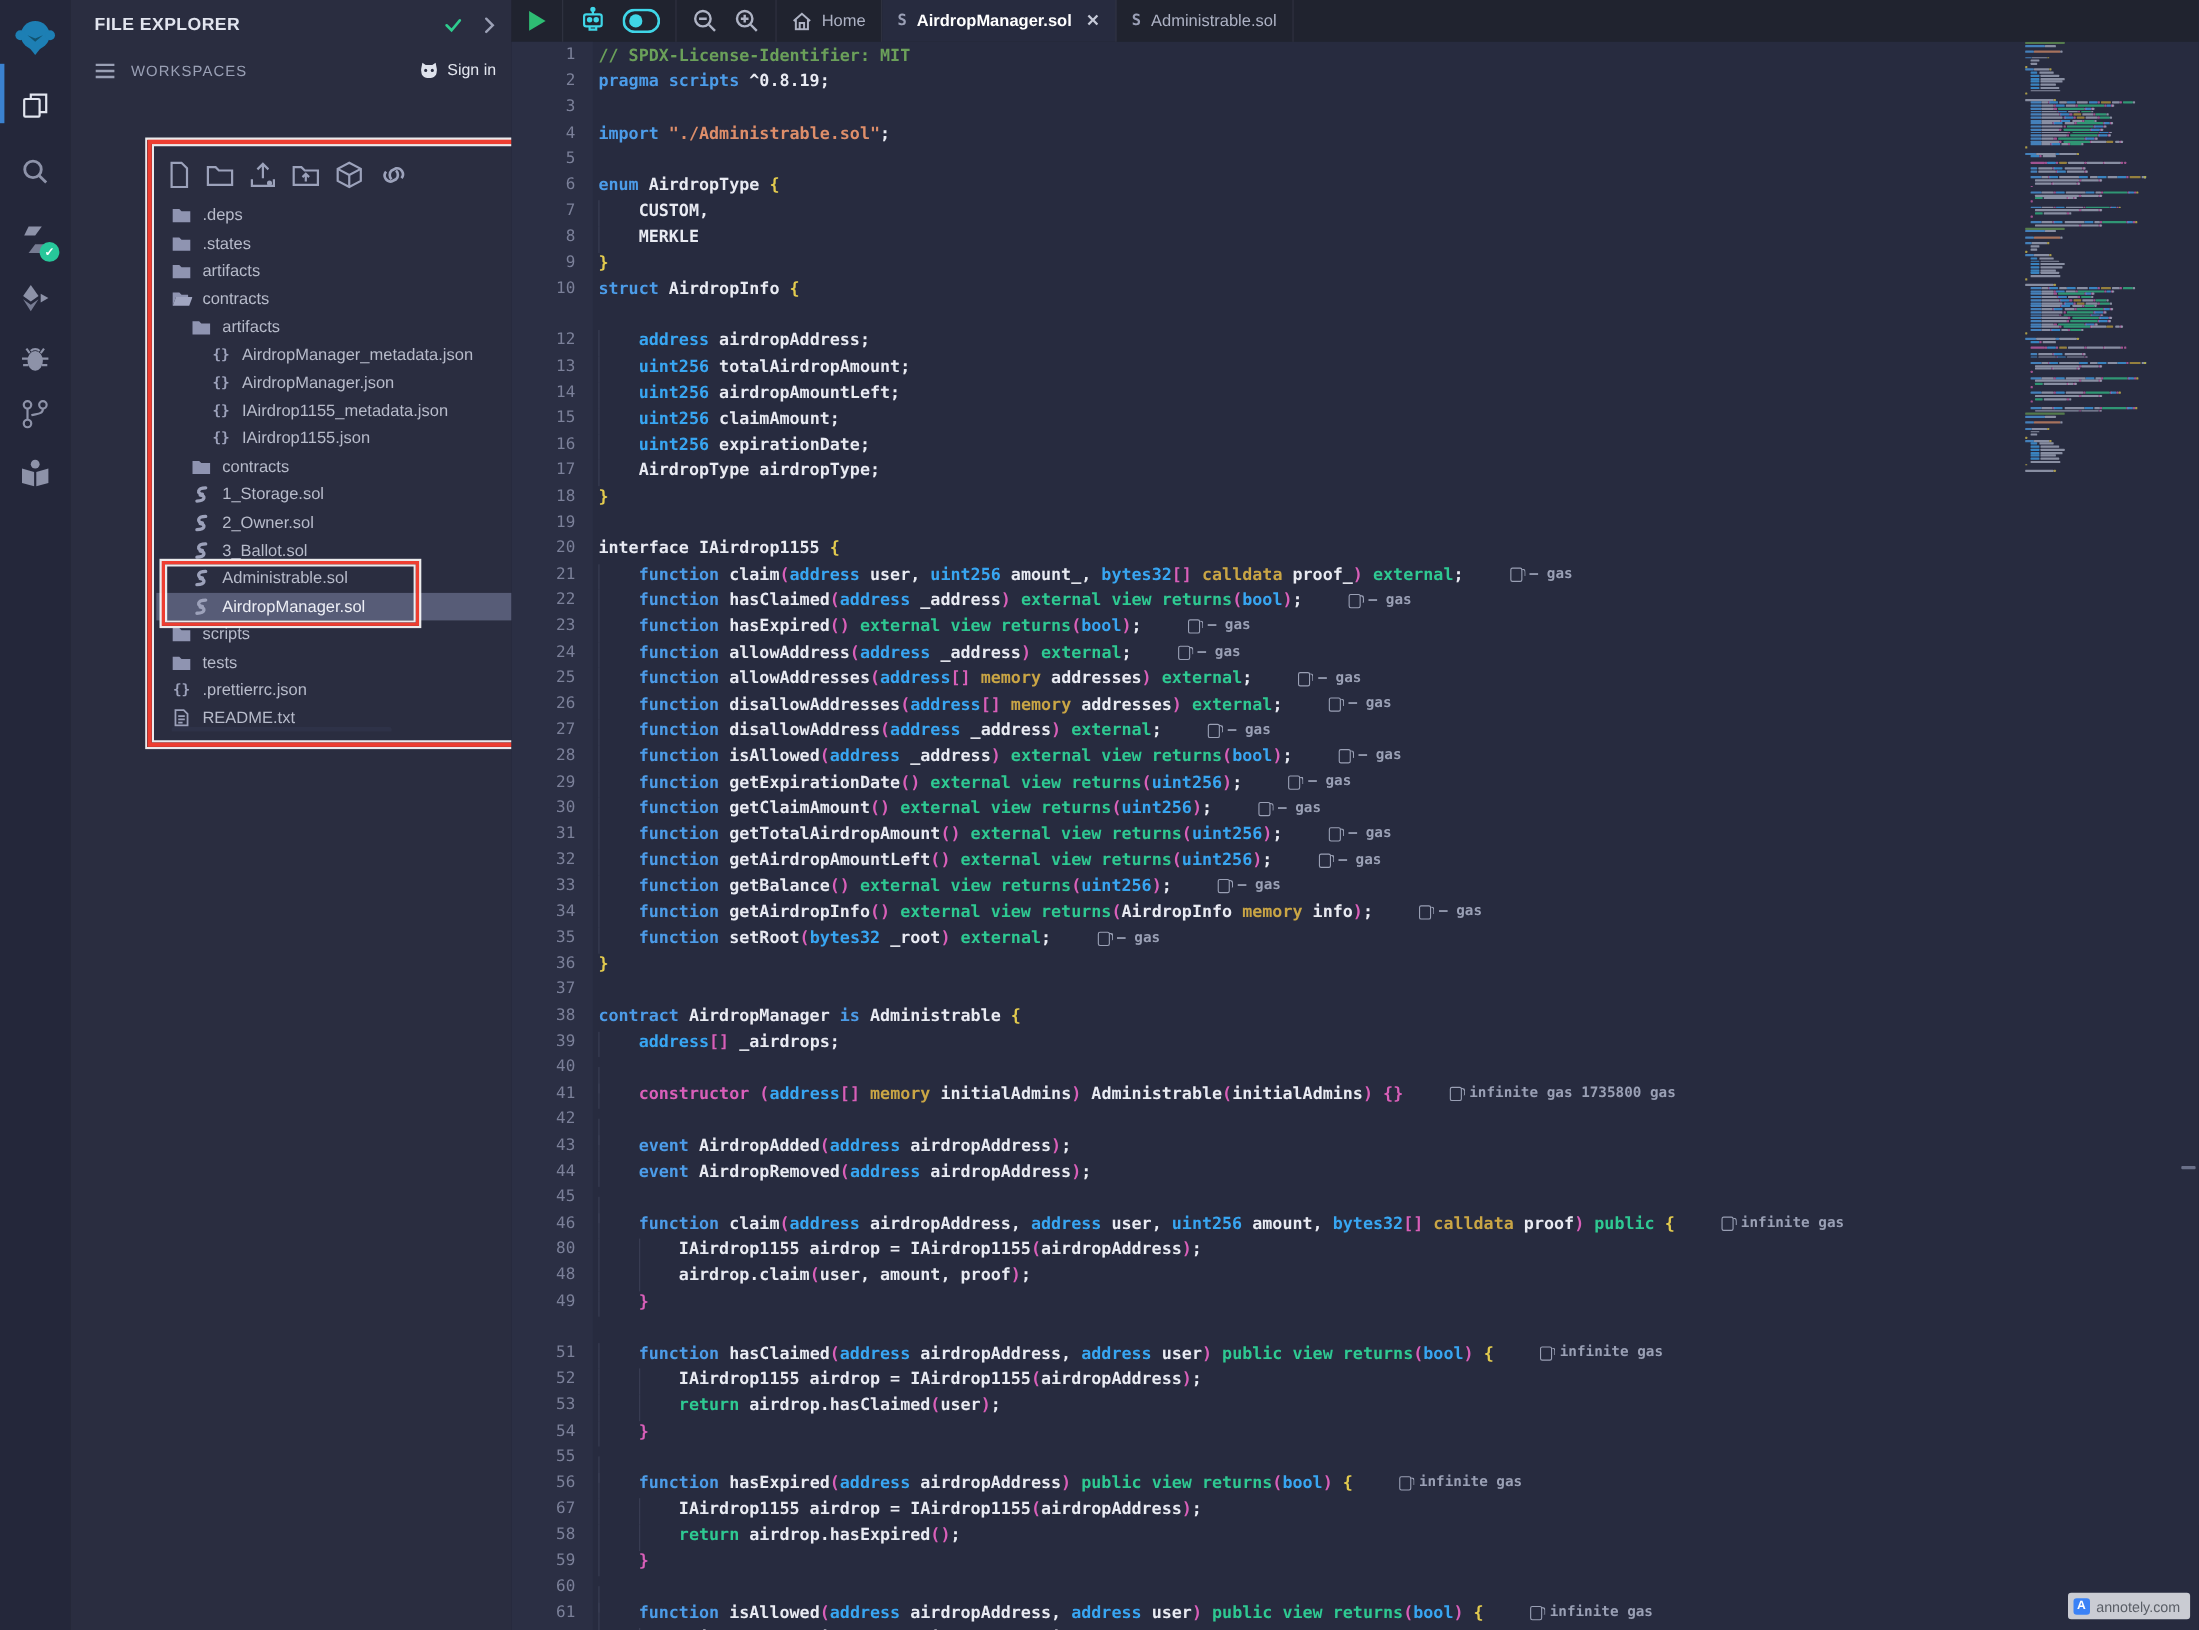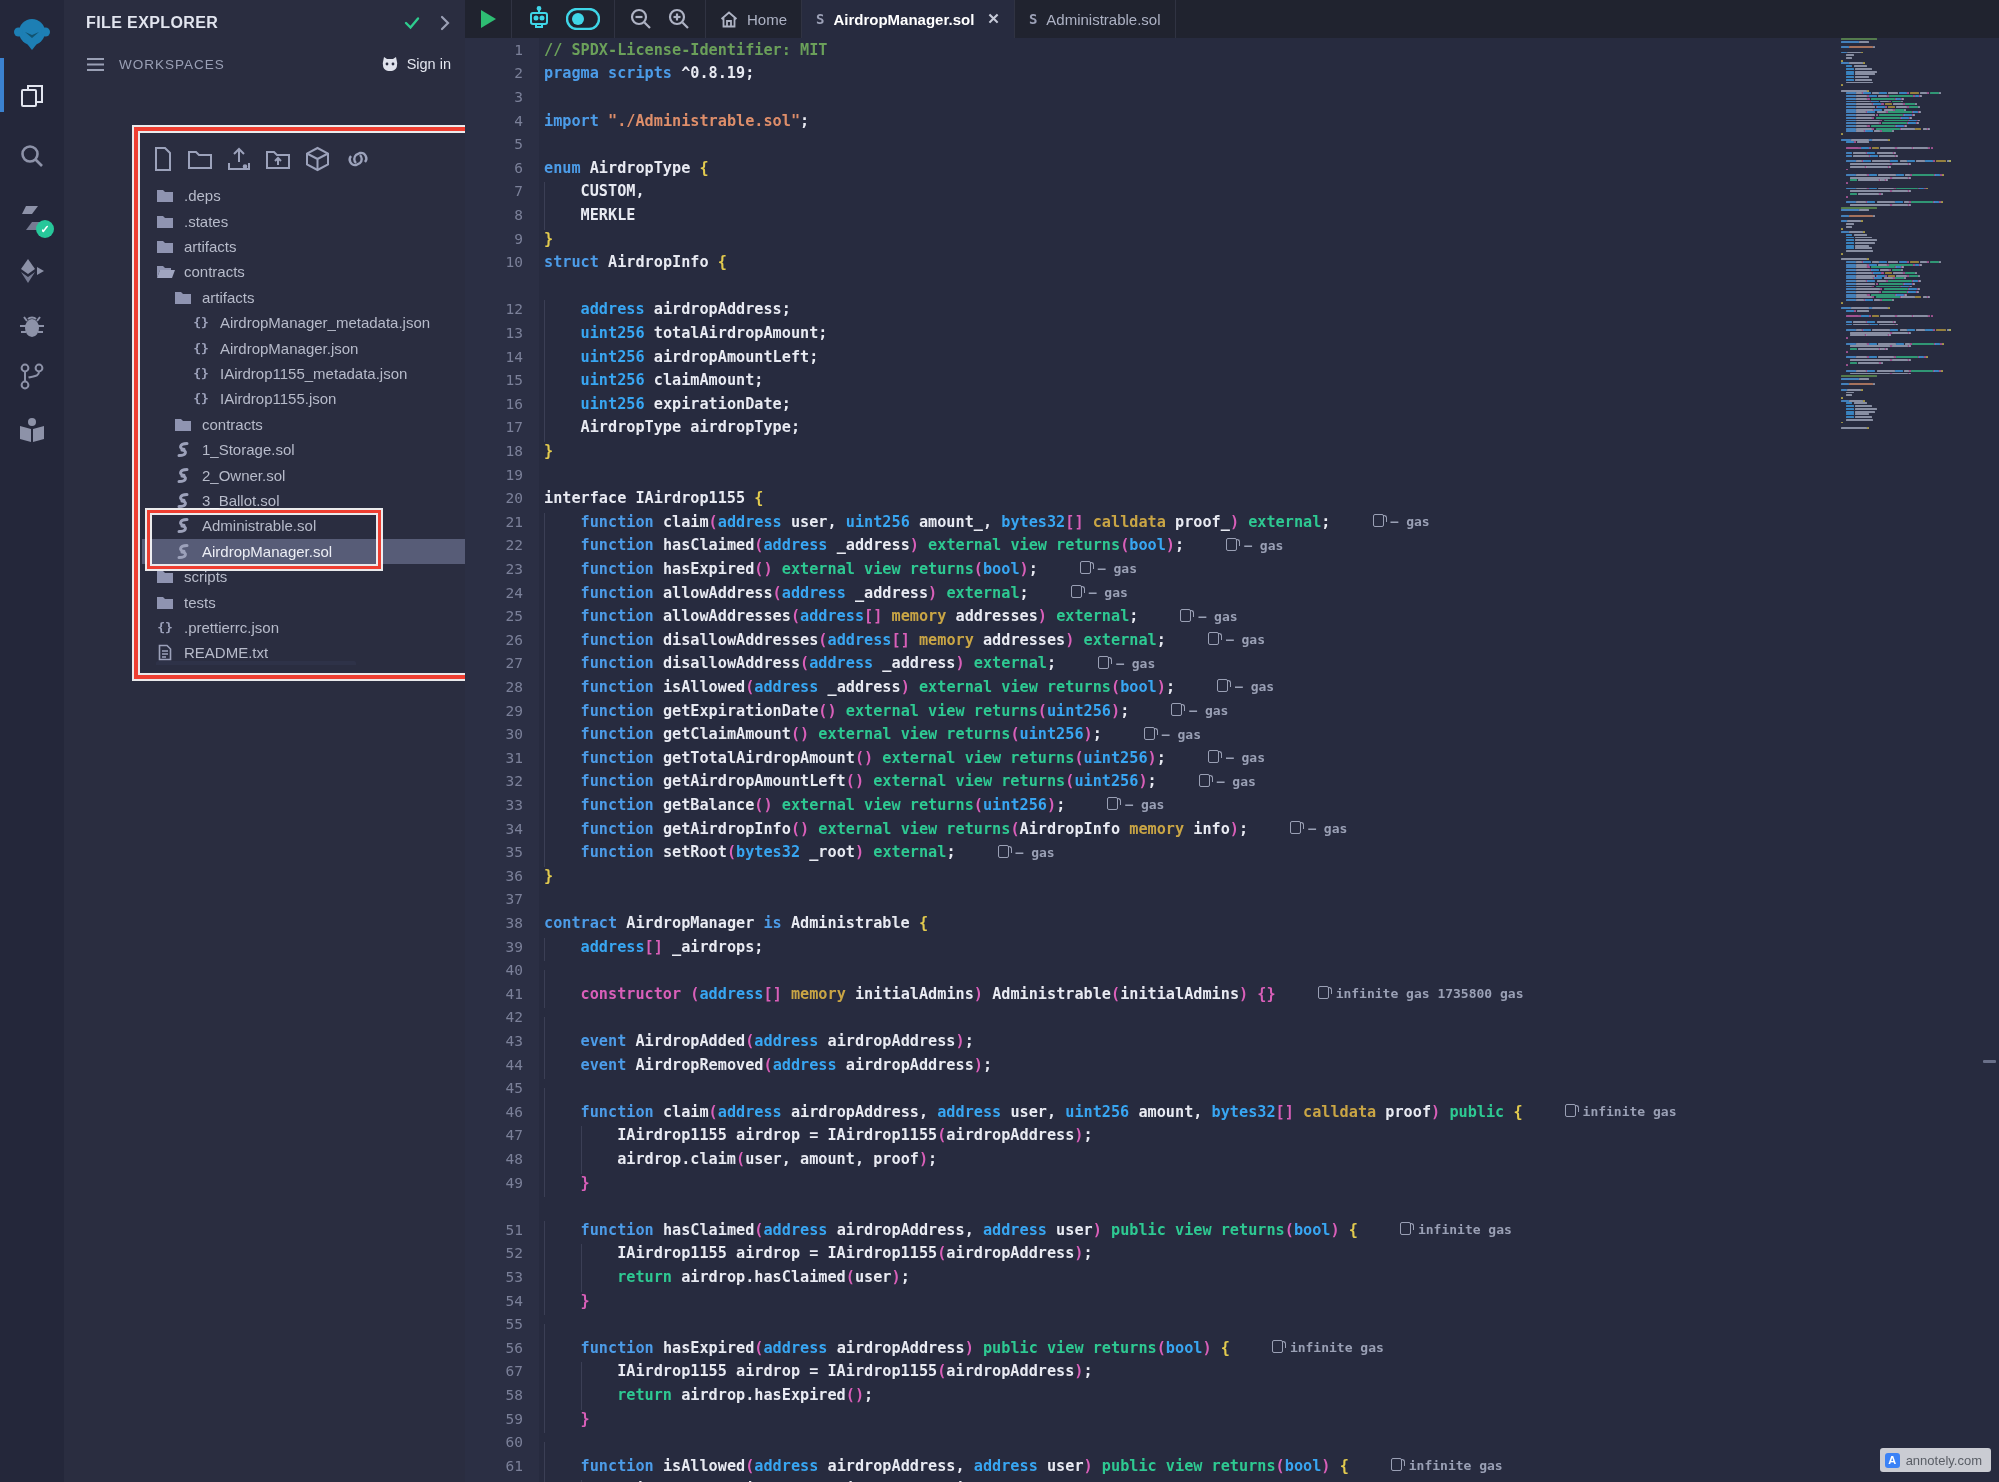--- a/index.html
+++ b/index.html
@@ -49,21 +49,21 @@
   
   #code{position:absolute;left:0;top:38px;right:0;bottom:0;overflow:hidden;
         font-family:"DejaVu Sans Mono",monospace;font-size:15.2px;font-weight:700;}
   #gutterbg{position:absolute;left:0;top:38px;width:74px;bottom:0;background:#2b2f44;}
   .line{position:absolute;left:0;height:23.6px;display:flex;white-space:pre;align-items:center;width:1380px;}
   .ln{width:74px;flex:none;text-align:right;padding-right:16px;box-sizing:border-box;color:#7b8099;font-weight:400;font-size:14.5px;}
   .lc{position:relative;padding-left:5px;display:flex;align-items:center;}
   .ig{position:absolute;top:0;width:1px;height:23.6px;background:#3b3f55;}
   .tk-c{color:#6ba05a}.tk-k{color:#4c9ce8}.tk-t{color:#38a6f2}.tk-g{color:#2ec992}
   .tk-m{color:#c9a545}.tk-p{color:#d95fb9}.tk-y{color:#e3cb4e}.tk-s{color:#de8e6a}.tk-w{color:#e8eaf2}
-  .gas{display:inline-flex;align-items:flex-start;margin-left:42px;color:#9aa0b5;font-size:13px;font-weight:600;white-space:pre;}
+  .gas{display:inline-flex;align-items:flex-end;margin-left:42px;color:#9aa0b5;font-size:13px;font-weight:600;white-space:pre;}
   .fuel{display:inline-block;width:9px;height:11px;border:1.5px solid #9aa0b5;border-radius:2px;position:relative;margin-right:7px;}
   .fuel:after{content:'';position:absolute;right:-4px;top:0;width:3px;height:6px;
               border-right:1.5px solid #9aa0b5;border-top:1.5px solid #9aa0b5;border-radius:0 3px 0 0;}
   
   #minimap{position:absolute;right:44px;top:38px;width:114px;height:398px;overflow:hidden;}
   .mseg{position:absolute;height:1.9px;border-radius:.5px;}
   #scroll-dash{position:absolute;right:3px;top:1060px;width:13px;height:3px;background:#6a7089;border-radius:1px;}
   
   #watermark{position:absolute;right:8px;bottom:10px;height:24px;background:rgba(216,218,224,.92);border-radius:3px;
              display:flex;align-items:center;gap:6px;padding:0 9px 0 5px;}
@@ -452,21 +452,21 @@
         <div class="line" style="top: 849.6px;"><span class="ln">37</span><span class="lc"></span></div>
         <div class="line" style="top: 873.2px;"><span class="ln">38</span><span class="lc"><span class="tk-k">contract </span><span class="tk-w">AirdropManager </span><span class="tk-k">is </span><span class="tk-w">Administrable </span><span class="tk-y">{</span></span></div>
         <div class="line" style="top: 896.8px;"><span class="ln">39</span><span class="lc"><i class="ig" style="left: 5px;"></i><span class="tk-w">    </span><span class="tk-t">address</span><span class="tk-p">[]</span><span class="tk-w"> _airdrops;</span></span></div>
         <div class="line" style="top: 920.4px;"><span class="ln">40</span><span class="lc"><i class="ig" style="left: 5px;"></i></span></div>
         <div class="line" style="top: 944px;"><span class="ln">41</span><span class="lc"><i class="ig" style="left: 5px;"></i><span class="tk-w">    </span><span class="tk-p">constructor </span><span class="tk-p">(</span><span class="tk-t">address</span><span class="tk-p">[]</span><span class="tk-w"> </span><span class="tk-m">memory</span><span class="tk-w"> initialAdmins</span><span class="tk-p">)</span><span class="tk-w"> Administrable</span><span class="tk-p">(</span><span class="tk-w">initialAdmins</span><span class="tk-p">)</span><span class="tk-w"> </span><span class="tk-p">{}</span><span class="gas"><span class="fuel"></span>infinite gas 1735800 gas</span></span></div>
         <div class="line" style="top: 967.6px;"><span class="ln">42</span><span class="lc"><i class="ig" style="left: 5px;"></i></span></div>
         <div class="line" style="top: 991.2px;"><span class="ln">43</span><span class="lc"><i class="ig" style="left: 5px;"></i><span class="tk-w">    </span><span class="tk-k">event </span><span class="tk-w">AirdropAdded</span><span class="tk-p">(</span><span class="tk-t">address</span><span class="tk-w"> airdropAddress</span><span class="tk-p">)</span><span class="tk-w">;</span></span></div>
         <div class="line" style="top: 1014.8px;"><span class="ln">44</span><span class="lc"><i class="ig" style="left: 5px;"></i><span class="tk-w">    </span><span class="tk-k">event </span><span class="tk-w">AirdropRemoved</span><span class="tk-p">(</span><span class="tk-t">address</span><span class="tk-w"> airdropAddress</span><span class="tk-p">)</span><span class="tk-w">;</span></span></div>
         <div class="line" style="top: 1038.4px;"><span class="ln">45</span><span class="lc"><i class="ig" style="left: 5px;"></i></span></div>
         <div class="line" style="top: 1062px;"><span class="ln">46</span><span class="lc"><i class="ig" style="left: 5px;"></i><span class="tk-w">    </span><span class="tk-k">function </span><span class="tk-w">claim</span><span class="tk-p">(</span><span class="tk-t">address</span><span class="tk-w"> airdropAddress, </span><span class="tk-t">address</span><span class="tk-w"> user, </span><span class="tk-t">uint256</span><span class="tk-w"> amount, </span><span class="tk-t">bytes32</span><span class="tk-p">[]</span><span class="tk-w"> </span><span class="tk-m">calldata</span><span class="tk-w"> proof</span><span class="tk-p">)</span><span class="tk-w"> </span><span class="tk-g">public</span><span class="tk-w"> </span><span class="tk-y">{</span><span class="gas"><span class="fuel"></span>infinite gas</span></span></div>
-        <div class="line" style="top: 1085.6px;"><span class="ln">47</span><span class="lc"><i class="ig" style="left: 5px;"></i><i class="ig" style="left: 41.6px;"></i><span class="tk-w">        IAirdrop1155 airdrop = IAirdrop1155</span><span class="tk-p">(</span><span class="tk-w">airdropAddress</span><span class="tk-p">)</span><span class="tk-w">;</span></span></div>
+        <div class="line" style="top: 1085.6px;"><span class="ln">80</span><span class="lc"><i class="ig" style="left: 5px;"></i><i class="ig" style="left: 41.6px;"></i><span class="tk-w">        IAirdrop1155 airdrop = IAirdrop1155</span><span class="tk-p">(</span><span class="tk-w">airdropAddress</span><span class="tk-p">)</span><span class="tk-w">;</span></span></div>
         <div class="line" style="top: 1109.2px;"><span class="ln">48</span><span class="lc"><i class="ig" style="left: 5px;"></i><i class="ig" style="left: 41.6px;"></i><span class="tk-w">        airdrop.claim</span><span class="tk-p">(</span><span class="tk-w">user, amount, proof</span><span class="tk-p">)</span><span class="tk-w">;</span></span></div>
         <div class="line" style="top: 1132.8px;"><span class="ln">49</span><span class="lc"><i class="ig" style="left: 5px;"></i><span class="tk-w">    </span><span class="tk-p">}</span></span></div>
         <div class="line" style="top: 1180px;"><span class="ln">51</span><span class="lc"><i class="ig" style="left: 5px;"></i><span class="tk-w">    </span><span class="tk-k">function </span><span class="tk-w">hasClaimed</span><span class="tk-p">(</span><span class="tk-t">address</span><span class="tk-w"> airdropAddress, </span><span class="tk-t">address</span><span class="tk-w"> user</span><span class="tk-p">)</span><span class="tk-w"> </span><span class="tk-g">public view returns</span><span class="tk-p">(</span><span class="tk-t">bool</span><span class="tk-p">)</span><span class="tk-w"> </span><span class="tk-y">{</span><span class="gas"><span class="fuel"></span>infinite gas</span></span></div>
         <div class="line" style="top: 1203.6px;"><span class="ln">52</span><span class="lc"><i class="ig" style="left: 5px;"></i><i class="ig" style="left: 41.6px;"></i><span class="tk-w">        IAirdrop1155 airdrop = IAirdrop1155</span><span class="tk-p">(</span><span class="tk-w">airdropAddress</span><span class="tk-p">)</span><span class="tk-w">;</span></span></div>
         <div class="line" style="top: 1227.2px;"><span class="ln">53</span><span class="lc"><i class="ig" style="left: 5px;"></i><i class="ig" style="left: 41.6px;"></i><span class="tk-w">        </span><span class="tk-g">return</span><span class="tk-w"> airdrop.hasClaimed</span><span class="tk-p">(</span><span class="tk-w">user</span><span class="tk-p">)</span><span class="tk-w">;</span></span></div>
         <div class="line" style="top: 1250.8px;"><span class="ln">54</span><span class="lc"><i class="ig" style="left: 5px;"></i><span class="tk-w">    </span><span class="tk-p">}</span></span></div>
         <div class="line" style="top: 1274.4px;"><span class="ln">55</span><span class="lc"><i class="ig" style="left: 5px;"></i></span></div>
         <div class="line" style="top: 1298px;"><span class="ln">56</span><span class="lc"><i class="ig" style="left: 5px;"></i><span class="tk-w">    </span><span class="tk-k">function </span><span class="tk-w">hasExpired</span><span class="tk-p">(</span><span class="tk-t">address</span><span class="tk-w"> airdropAddress</span><span class="tk-p">)</span><span class="tk-w"> </span><span class="tk-g">public view returns</span><span class="tk-p">(</span><span class="tk-t">bool</span><span class="tk-p">)</span><span class="tk-w"> </span><span class="tk-y">{</span><span class="gas"><span class="fuel"></span>infinite gas</span></span></div>
         <div class="line" style="top: 1321.6px;"><span class="ln">67</span><span class="lc"><i class="ig" style="left: 5px;"></i><i class="ig" style="left: 41.6px;"></i><span class="tk-w">        IAirdrop1155 airdrop = IAirdrop1155</span><span class="tk-p">(</span><span class="tk-w">airdropAddress</span><span class="tk-p">)</span><span class="tk-w">;</span></span></div>
         <div class="line" style="top: 1345.2px;"><span class="ln">58</span><span class="lc"><i class="ig" style="left: 5px;"></i><i class="ig" style="left: 41.6px;"></i><span class="tk-w">        </span><span class="tk-g">return</span><span class="tk-w"> airdrop.hasExpired</span><span class="tk-p">()</span><span class="tk-w">;</span></span></div>

